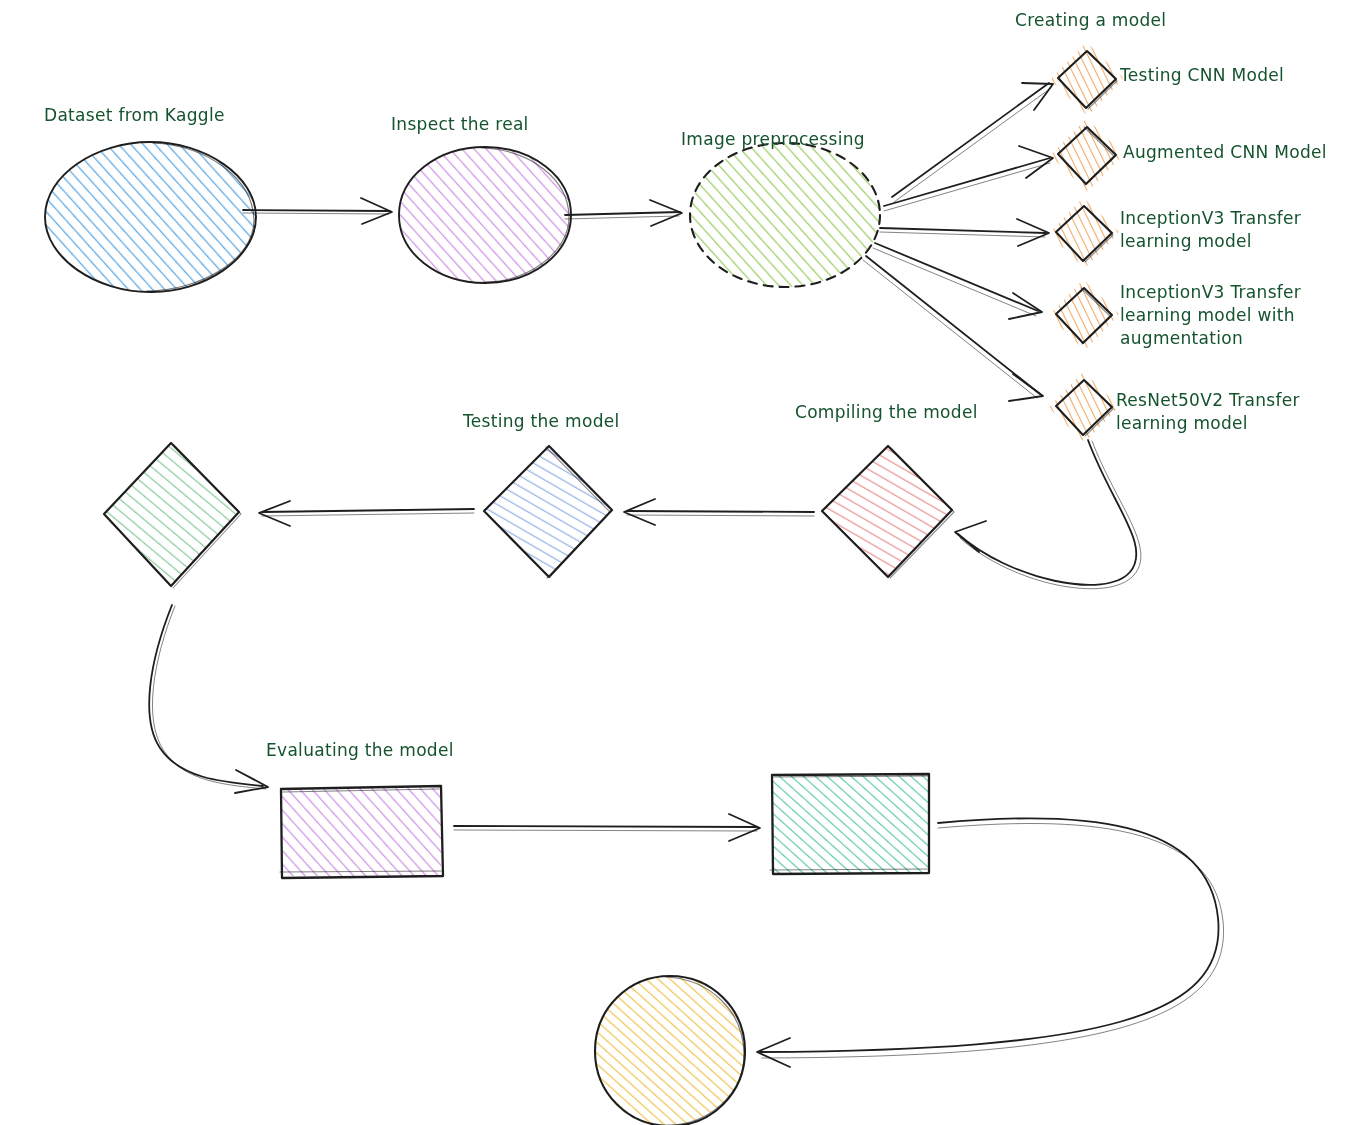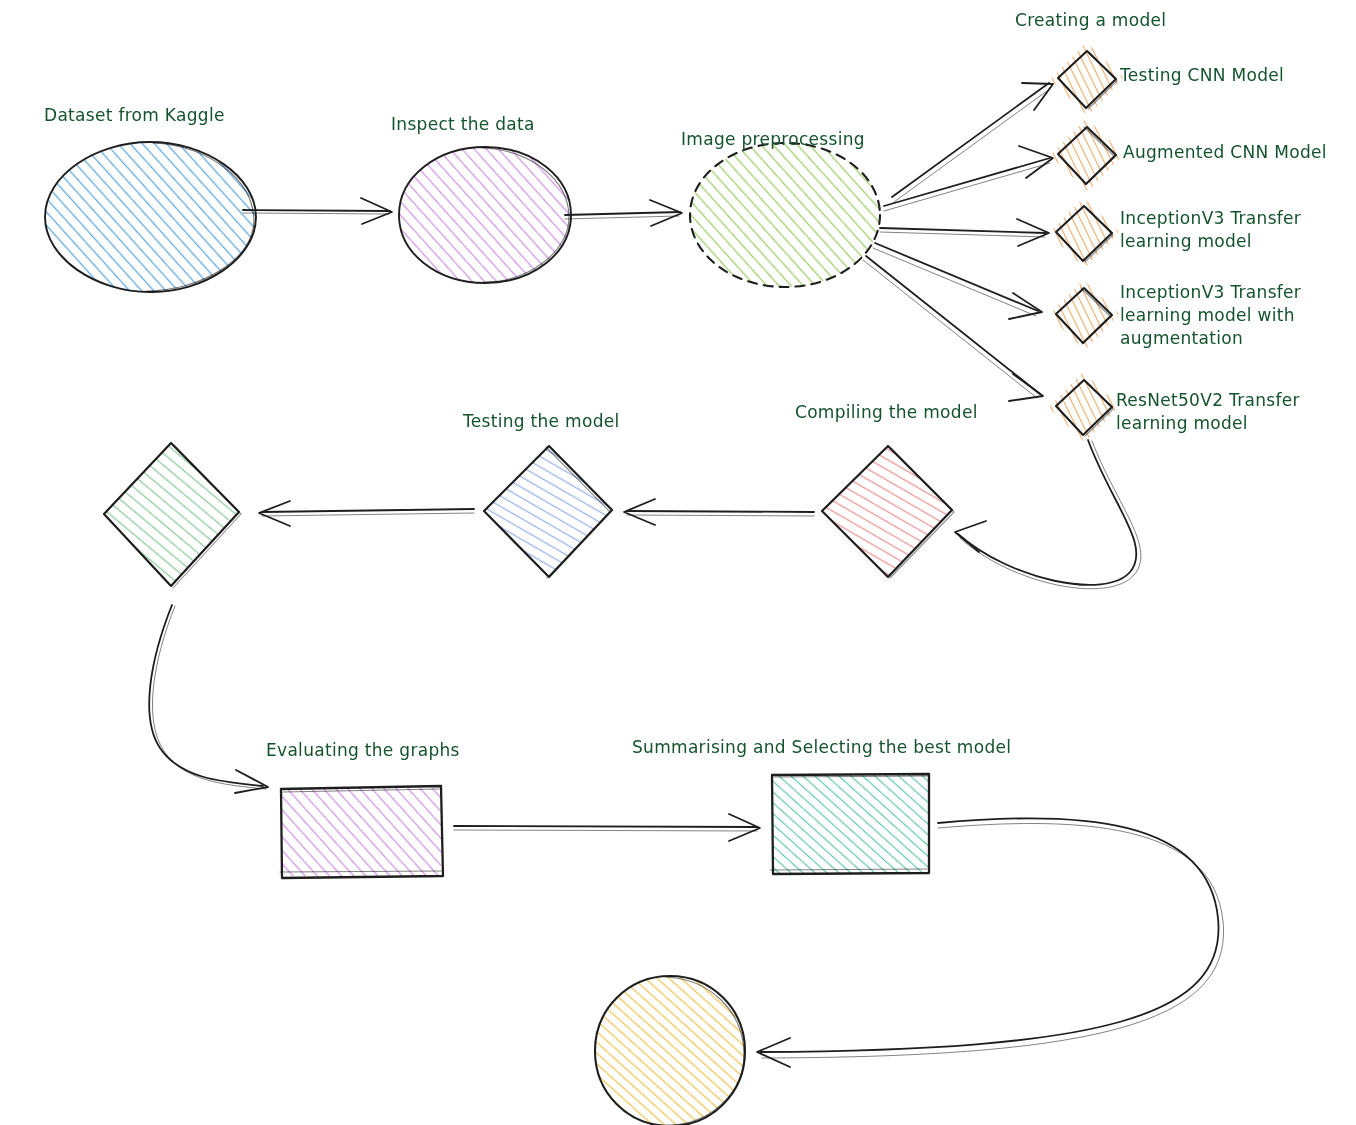--- a/index.html
+++ b/index.html
@@ -219,21 +219,21 @@
         <path d="M938,823 C1080,810 1208,818 1218,918 C1228,1018 1100,1050 760,1052" stroke-width="1.8"></path>
         <path d="M938,828 C1078,816 1213,822 1223,921 C1233,1022 1102,1057 762,1058" stroke-width="1.0" opacity="0.55"></path>
         <path d="M790,1038 L757,1052 L790,1067" stroke-width="1.8"></path>
       </g>
 
     </g>
   </svg>
 
   <div class="lbl" style="left:28px;top:104px;margin-left:16px;">Dataset from Kaggle</div>
 
-  <div class="lbl" style="left:391px;top:113px;">Inspect the data</div>
+  <div class="lbl" style="left:391px;top:113px;">Inspect the real</div>
 
   <div class="lbl" style="left:681px;top:128px;">Image preprocessing</div>
 
   <div class="lbl" style="left:1015px;top:9px;">Creating a model</div>
 
   <div class="lbl" style="left:1120px;top:64px;">Testing CNN Model</div>
 
   <div class="lbl" style="left:1123px;top:141px;">Augmented CNN Model</div>
 
   <div class="lbl" style="left:1120px;top:207px;">InceptionV3 Transfer
@@ -244,18 +244,17 @@
 augmentation</div>
 
   <div class="lbl" style="left:1116px;top:389px;">ResNet50V2 Transfer
 learning model</div>
 
   <div class="lbl" style="left:795px;top:401px;">Compiling the model</div>
 
   <div class="lbl" style="left:463px;top:410px;">Testing the model</div>
 
 
-  <div class="lbl" style="left:266px;top:739px;">Evaluating the graphs</div>
-
-  <div class="lbl" style="left:632px;top:736px;">Summarising and Selecting the best model</div>
+  <div class="lbl" style="left:266px;top:739px;">Evaluating the model</div>
+
 
 
 </div>
 
 </body></html>

